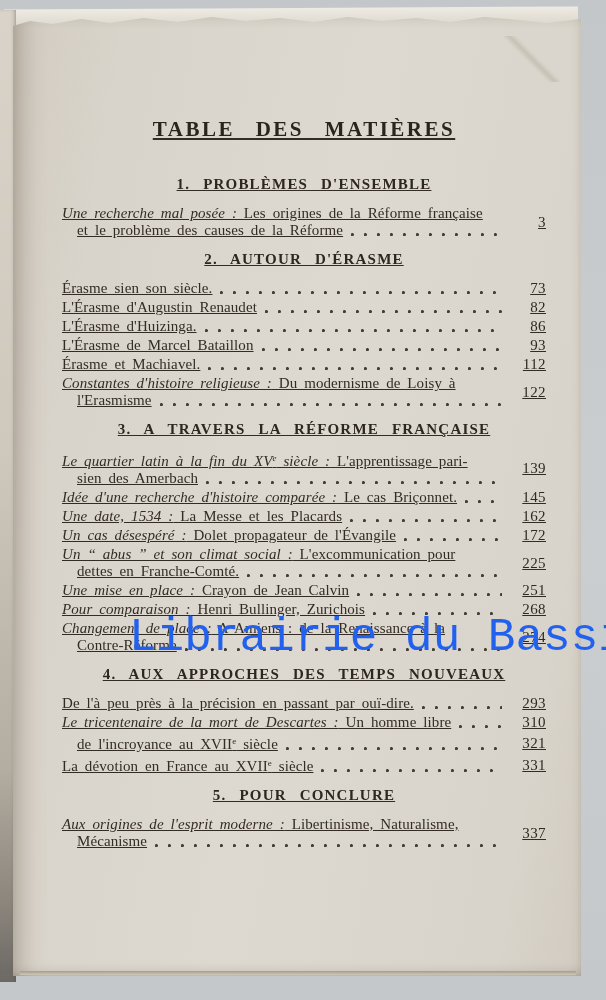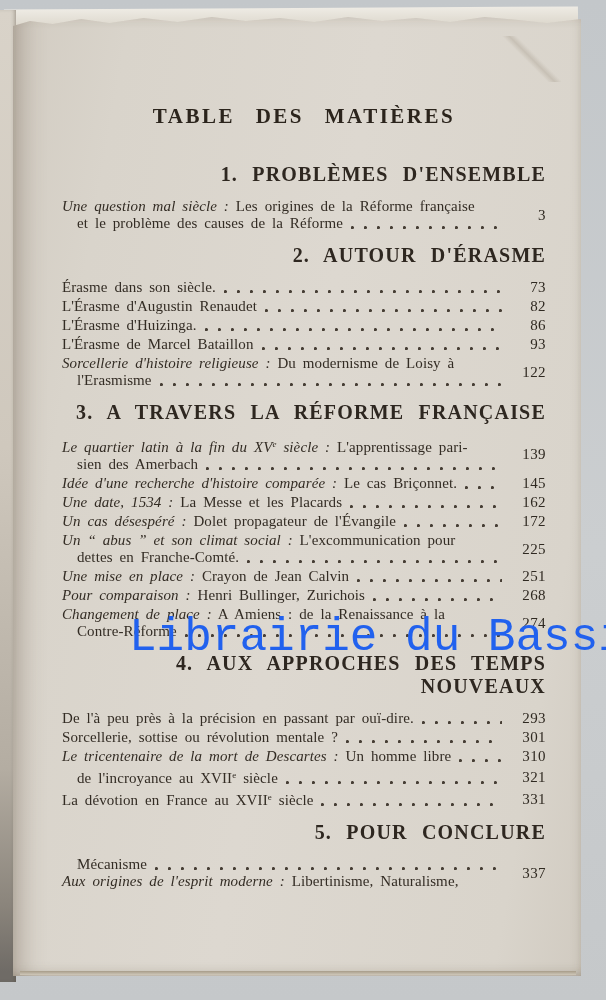--- a/index.html
+++ b/index.html
@@ -40,41 +40,42 @@
     position: absolute; right: 20px; top: 22px; width: 60px; height: 46px;
     background: linear-gradient(225deg, rgba(255,255,255,0) 42%, rgba(150,138,120,.28) 49%, rgba(255,255,255,0) 56%);
   }
   
   .bottom-edge {
     position: absolute; left: 20px; top: 971px; width: 556px; height: 4px;
     background: linear-gradient(180deg, #a79c89, #cfc8ba);
   }
 
   .content {
-    position: absolute; left: 0; top: 0; right: 0;
+    position: absolute; left: 0; top: 13px; right: 0;
     padding: 90px 35px 0 49px;
     color: #332c24;
     font-size: 15px;
+    text-decoration: underline;
   }
 
   .title {
     margin: 0 0 34px 0;
     text-align: center;
     font-size: 21px; font-weight: bold;
     letter-spacing: 2.5px; word-spacing: 13px;
     color: #2b241c;
   }
 
   .section { margin-top: 12px; }
   .section:first-child { margin-top: 0; }
 
   .heading {
     margin: 0 0 12px 0;
-    text-align: right;
-    font-size: 20px; font-weight: bold;
+    text-align: center;
+    font-size: 15px; font-weight: bold;
     letter-spacing: 1.2px; word-spacing: 8px;
     color: #2e2press720;
     color: #2e2720;
   }
 
   .entry { display: flex; margin-bottom: 2px; line-height: 17px; word-spacing: 3px; letter-spacing: 0.1px; }
   .lines { flex: 1 1 auto; min-width: 0; }
   .line.indent { padding-left: 15px; }
   .line.has-leader { display: flex; }
   .line.has-leader .txt { flex: 0 1 auto; white-space: nowrap; }
@@ -114,35 +115,35 @@
 
 <div class="page">
   <div class="corner-crease"></div>
   <div class="content">
     <h1 class="title">TABLE DES MATIÈRES</h1>
     <div>
         <section class="section">
           <h2 class="heading">1. PROBLÈMES D'ENSEMBLE</h2>
           <div class="entry">
             <div class="lines">
-              <div class="line"><span class="txt"><span class="i">Une question mal siècle :</span><span class="r"> Les origines de la Réforme française</span></span></div>
+              <div class="line"><span class="txt"><span class="i">Une recherche mal posée :</span><span class="r"> Les origines de la Réforme française</span></span></div>
               <div class="line indent has-leader">
                 <span class="txt"><span class="r">et le problème des causes de la Réforme</span></span>
                 <span class="leader"></span>
               </div>
             </div>
             <div class="pagenum">3</div>
           </div>
         </section>
         <section class="section">
           <h2 class="heading">2. AUTOUR D'ÉRASME</h2>
           <div class="entry">
             <div class="lines">
               <div class="line has-leader">
-                <span class="txt"><span class="r">Érasme dans son siècle.</span></span>
+                <span class="txt"><span class="r">Érasme sien son siècle.</span></span>
                 <span class="leader"></span>
               </div>
             </div>
             <div class="pagenum">73</div>
           </div>
           <div class="entry">
             <div class="lines">
               <div class="line has-leader">
                 <span class="txt"><span class="r">L'Érasme d'Augustin Renaudet</span></span>
                 <span class="leader"></span>
@@ -163,21 +164,30 @@
             <div class="lines">
               <div class="line has-leader">
                 <span class="txt"><span class="r">L'Érasme de Marcel Bataillon</span></span>
                 <span class="leader"></span>
               </div>
             </div>
             <div class="pagenum">93</div>
           </div>
           <div class="entry">
             <div class="lines">
-              <div class="line"><span class="txt"><span class="i">Sorcellerie d'histoire religieuse :</span><span class="r"> Du modernisme de Loisy à</span></span></div>
+              <div class="line has-leader">
+                <span class="txt"><span class="r">Érasme et Machiavel.</span></span>
+                <span class="leader"></span>
+              </div>
+            </div>
+            <div class="pagenum">112</div>
+          </div>
+          <div class="entry">
+            <div class="lines">
+              <div class="line"><span class="txt"><span class="i">Constantes d'histoire religieuse :</span><span class="r"> Du modernisme de Loisy à</span></span></div>
               <div class="line indent has-leader">
                 <span class="txt"><span class="r">l'Erasmisme</span></span>
                 <span class="leader"></span>
               </div>
             </div>
             <div class="pagenum">122</div>
           </div>
         </section>
         <section class="section">
           <h2 class="heading">3. A TRAVERS LA RÉFORME FRANÇAISE</h2>
@@ -264,29 +274,20 @@
               <div class="line has-leader">
                 <span class="txt"><span class="r">De l'à peu près à la précision en passant par ouï-dire.</span></span>
                 <span class="leader"></span>
               </div>
             </div>
             <div class="pagenum">293</div>
           </div>
           <div class="entry">
             <div class="lines">
               <div class="line has-leader">
-                <span class="txt"><span class="r">Sorcellerie, sottise ou révolution mentale ?</span></span>
-                <span class="leader"></span>
-              </div>
-            </div>
-            <div class="pagenum">301</div>
-          </div>
-          <div class="entry">
-            <div class="lines">
-              <div class="line has-leader">
                 <span class="txt"><span class="i">Le tricentenaire de la mort de Descartes :</span><span class="r"> Un homme libre</span></span>
                 <span class="leader"></span>
               </div>
             </div>
             <div class="pagenum">310</div>
           </div>
           <div class="entry">
             <div class="lines">
               <div class="line indent has-leader">
                 <span class="txt"><span class="r">de l'incroyance au XVII</span><span class="rsup">e</span><span class="r"> siècle</span></span>
@@ -302,25 +303,25 @@
                 <span class="leader"></span>
               </div>
             </div>
             <div class="pagenum">331</div>
           </div>
         </section>
         <section class="section">
           <h2 class="heading">5. POUR CONCLURE</h2>
           <div class="entry">
             <div class="lines">
+              <div class="line"><span class="txt"><span class="i">Aux origines de l'esprit moderne :</span><span class="r"> Libertinisme, Naturalisme,</span></span></div>
               <div class="line indent has-leader">
                 <span class="txt"><span class="r">Mécanisme</span></span>
                 <span class="leader"></span>
               </div>
-              <div class="line"><span class="txt"><span class="i">Aux origines de l'esprit moderne :</span><span class="r"> Libertinisme, Naturalisme,</span></span></div>
             </div>
             <div class="pagenum">337</div>
           </div>
         </section>
       </div>
   </div>
 </div>
 
 <div class="bottom-edge"></div>
 

